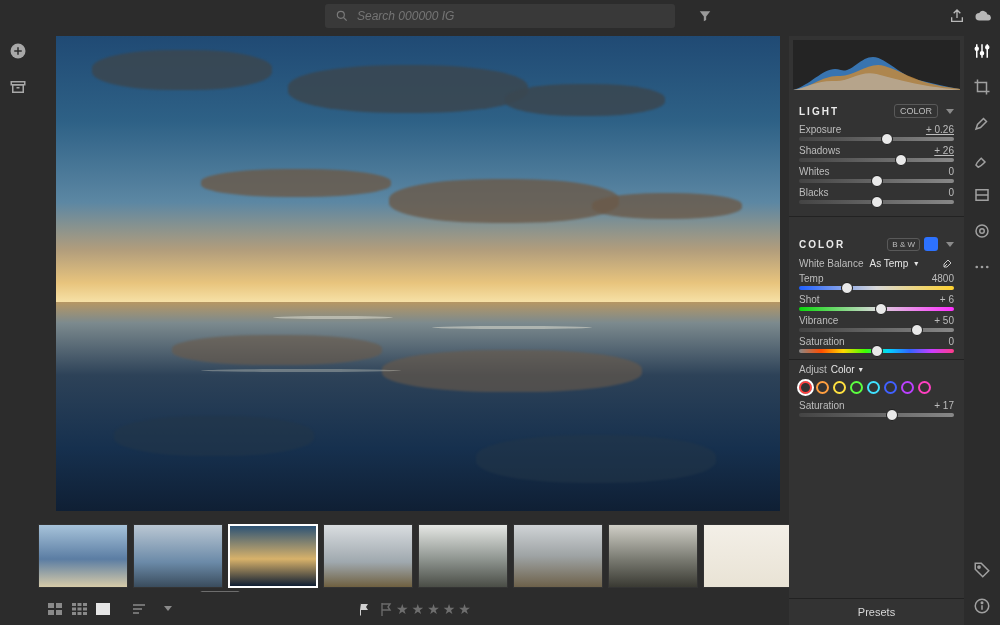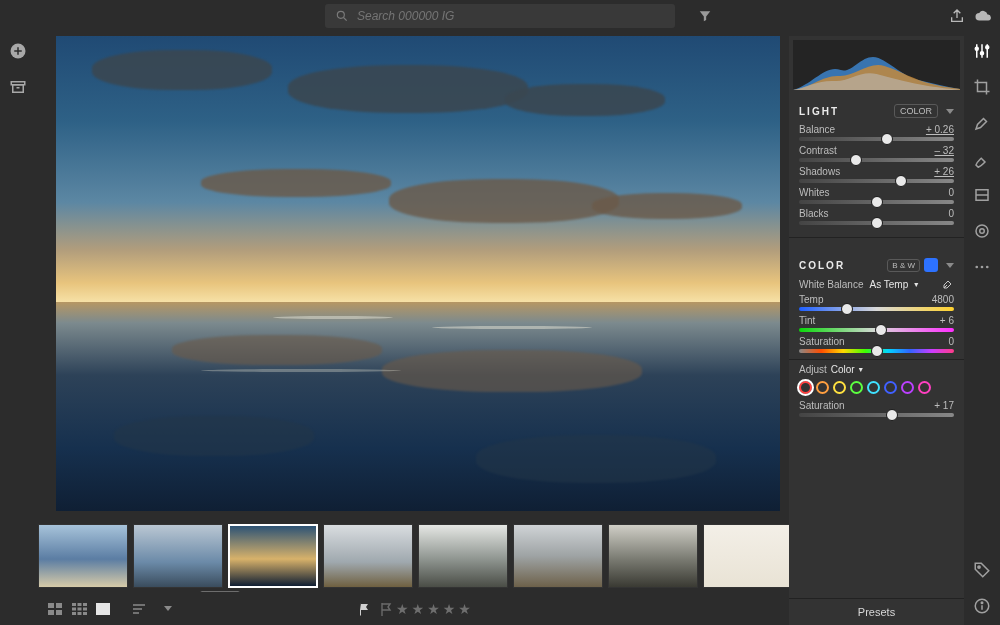--- a/index.html
+++ b/index.html
@@ -219,34 +219,25 @@
   </div>
 
   <div class="panel-section" id="light-section">
     <div class="section-title-row">
       <span class="section-title">LIGHT</span>
       <span class="auto-btn">COLOR</span>
       <div class="drop"></div>
     </div>
   <div class="slider-row">
     <div class="lbls">
-          <span>Balance</span>
+          <span>Exposure</span>
           <span class="val u">+ 0.26</span>
         </div>
     <div class="track ">
           <div class="knob" style="left:57%"></div>
-        </div>
-      </div>
-      <div class="slider-row">
-    <div class="lbls">
-          <span>Contrast</span>
-          <span class="val u">– 32</span>
-        </div>
-    <div class="track ">
-          <div class="knob" style="left:37%"></div>
         </div>
       </div>
       <div class="slider-row">
     <div class="lbls">
           <span>Shadows</span>
           <span class="val u">+ 26</span>
         </div>
     <div class="track ">
           <div class="knob" style="left:66%"></div>
         </div>
@@ -293,25 +284,34 @@
     <div class="lbls">
             <span>Temp</span>
             <span class="val ">4800</span>
           </div>
     <div class="track temp">
             <div class="knob" style="left:31%"></div>
           </div>
         </div>
         <div class="slider-row">
     <div class="lbls">
-            <span>Tint</span>
+            <span>Shot</span>
             <span class="val ">+ 6</span>
           </div>
     <div class="track tint">
             <div class="knob" style="left:53%"></div>
+          </div>
+        </div>
+        <div class="slider-row">
+    <div class="lbls">
+            <span>Vibrance</span>
+            <span class="val ">+ 50</span>
+          </div>
+    <div class="track ">
+            <div class="knob" style="left:76%"></div>
           </div>
         </div>
         <div class="slider-row">
     <div class="lbls">
             <span>Saturation</span>
             <span class="val ">0</span>
           </div>
     <div class="track sat">
             <div class="knob" style="left:50%"></div>
           </div>

